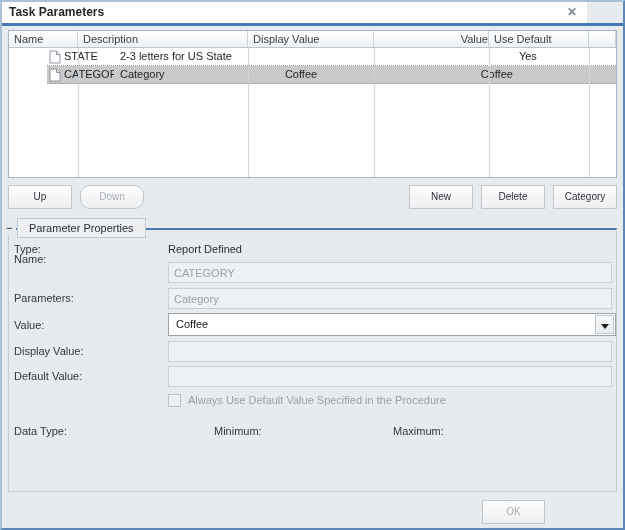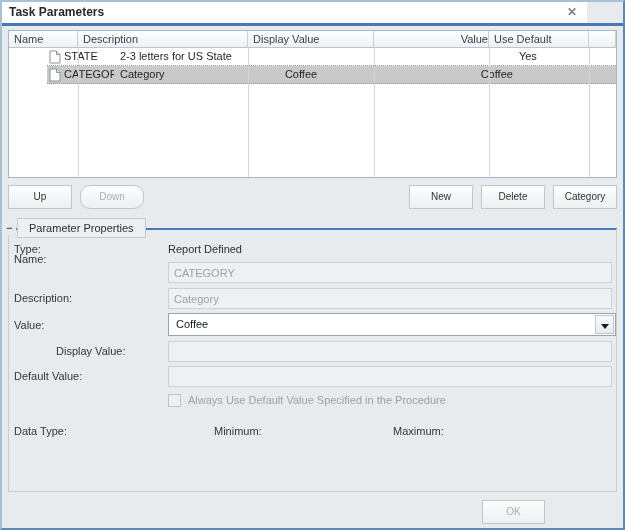--- a/index.html
+++ b/index.html
@@ -133,32 +133,32 @@
   <div class="fieldset"></div>
   <div class="collapse">−</div>
   <div class="legendtab">Parameter Properties</div>
 
   <div class="flabel" style="top:241px;">Type:</div>
   <div class="fvalue-static" style="top:241px;">Report Defined</div>
 
   <div class="flabel" style="top:251px;">Name:</div>
   <input class="input" style="top: 260px;" readonly="" value="CATEGORY">
 
-  <div class="flabel" style="top:290px;">Description:</div>
+  <div class="flabel" style="top:290px;">Parameters:</div>
   <input class="input" style="top: 286px;" readonly="" value="Category">
 
   <div class="flabel" style="top:317px;">Value:</div>
   <div class="combo">
     <div class="combo-text">Coffee</div>
     <div class="combo-btn">
       <div class="combo-arrow"></div>
     </div>
   </div>
 
-  <div class="flabel" style="top:343px;margin-left:42px;">Display Value:</div>
+  <div class="flabel" style="top:343px;">Display Value:</div>
   <input class="input" style="top: 339px;" readonly="" value="">
 
   <div class="flabel" style="top:368px;">Default Value:</div>
   <input class="input" style="top: 364px;" readonly="" value="">
 
   <div class="checkbox"></div>
   <div class="chklabel">Always Use Default Value Specified in the Procedure</div>
 
   <div class="flabel" style="top:423px;">Data Type:</div>
   <div class="flabel" style="left:212px; top:423px;">Minimum:</div>

